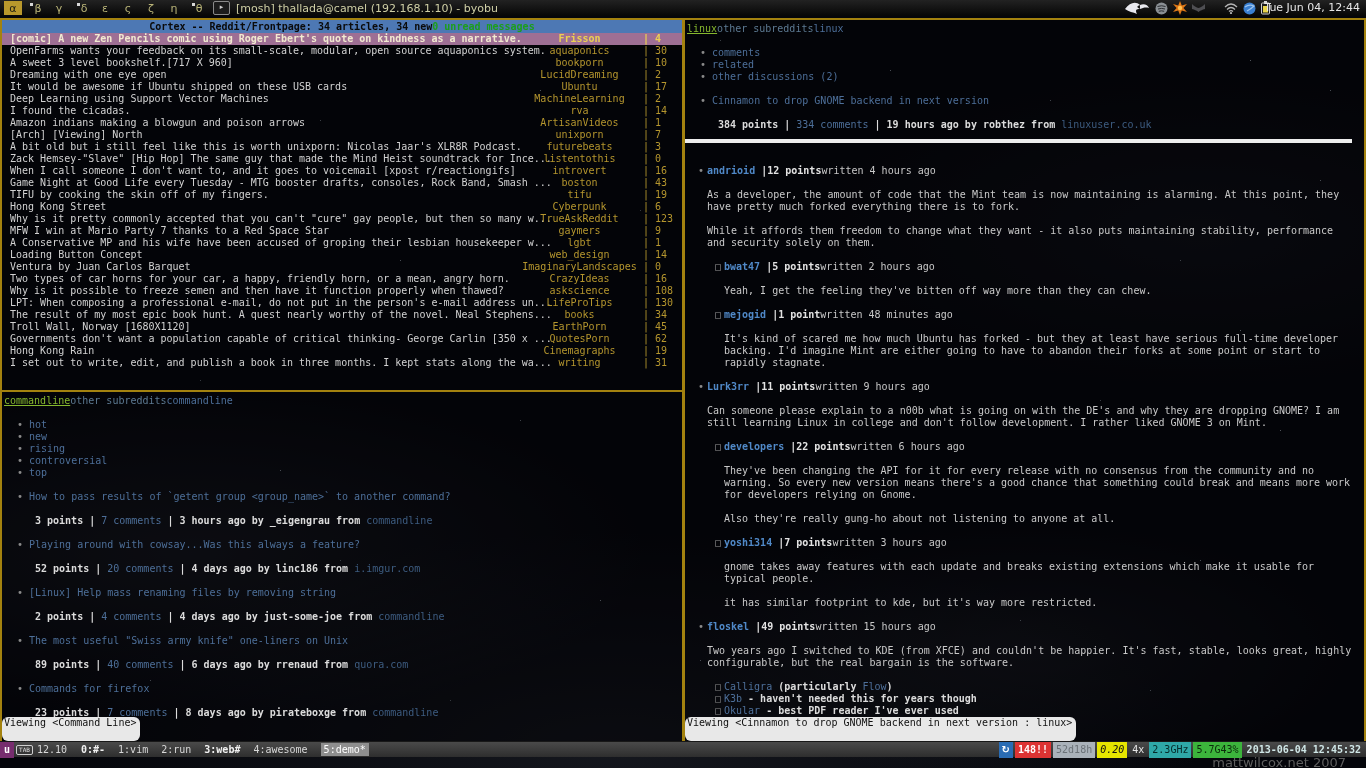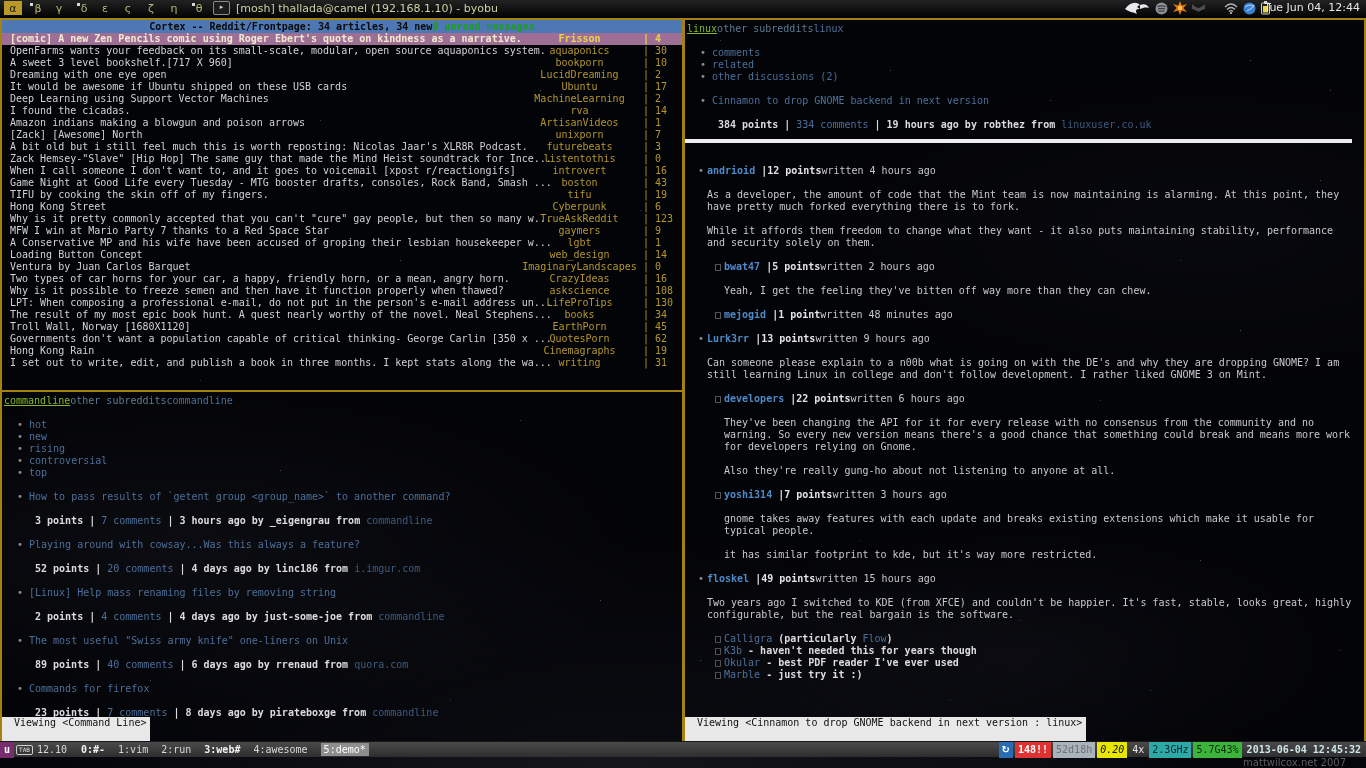--- a/index.html
+++ b/index.html
@@ -89,39 +89,39 @@
   .c-points{color:#e3e3e3;}
   .c-when{color:#c8c8c8;}
   .c-para{line-height:12px;margin:0 8px 12px 22px;color:#c9c9c9;}
   .comment.lvl1 .c-para{margin-left:39px;}
   .c-li{position:relative;height:12px;line-height:12px;padding-left:39px;white-space:nowrap;}
   .c-li .c-bullet{left:30px;}
   .c-link{color:#4d6f99;}
   .c-pl{color:#dcdcdc;font-weight:bold;}
 
   .viewing{position:absolute;left:0;bottom:0;display:inline-block;height:24px;line-height:12px;
-    background:#e8e8e8;color:#101010;padding:0 4px 0 12px;white-space:nowrap;}
+    background:#e8e8e8;color:#101010;padding:0 4px 0 2px;white-space:nowrap;border-radius:6px;}
 
   
   .taskbar{position:absolute;left:0;top:741px;width:1366px;height:16px;
     background:linear-gradient(#4a4a4a,#2e2e2e);border-top:1px solid #181818;box-sizing:border-box;
     font-size:10px;color:#d8d8d8;display:flex;align-items:center;white-space:nowrap;}
   .bb-logo{background:#772d6e;color:#fff;font-weight:bold;padding:0 4px;height:16px;line-height:15px;display:inline-block;}
   .bb-tab{border:1px solid #cfcfcf;border-radius:2px;color:#e0e0e0;font-size:6px;line-height:8px;
     padding:0 2px;margin:0 4px 0 2px;display:inline-block;}
   .bb-ver{margin-right:14px;}
   .bb-wins .bwin{margin-right:13px;}
   .bb-wins .bwin.b{font-weight:bold;color:#f0f0f0;}
   .bb-wins .bwin.cur{background:#8e8e8e;color:#fff;padding:1px 3px;margin-right:0;}
   .bb-right{position:absolute;right:2px;top:0;height:16px;display:flex;align-items:center;}
   .seg{display:inline-block;height:16px;line-height:16px;padding:0 3px;margin-left:2px;}
   .seg-upd{font-family:"DejaVu Sans",sans-serif;color:#fff;font-weight:bold;}
 
   .credit{position:absolute;right:20px;top:757px;height:11px;line-height:11px;
-    font-family:"DejaVu Sans","Liberation Sans",sans-serif;font-size:10px;color:#5f5f5f;}
+    font-family:"DejaVu Sans","Liberation Sans",sans-serif;font-size:13px;color:#5f5f5f;}
 </style>
 </head>
 <body>
 
 <div class="stars"></div>
 
 <div class="topbar">
   <div class="tags">
       <span class="tag sel">α</span>
       <span class="tag"><i class="tagmark"></i>β</span>
@@ -221,26 +221,26 @@
         <span class="a-title">I found the cicadas.</span>
         <span class="a-sub">rva</span>
         <span class="a-cnt">| 14</span>
       </div>
       <div class="art">
         <span class="a-title">Amazon indians making a blowgun and poison arrows</span>
         <span class="a-sub">ArtisanVideos</span>
         <span class="a-cnt">| 1</span>
       </div>
       <div class="art">
-        <span class="a-title">[Zack] [Awesome] North</span>
+        <span class="a-title">[Arch] [Viewing] North</span>
         <span class="a-sub">unixporn</span>
         <span class="a-cnt">| 7</span>
       </div>
       <div class="art">
-        <span class="a-title">A bit old but i still feel much this is worth reposting: Nicolas Jaar's XLR8R Podcast.</span>
+        <span class="a-title">A bit old but i still feel like this is worth unixporn: Nicolas Jaar's XLR8R Podcast.</span>
         <span class="a-sub">futurebeats</span>
         <span class="a-cnt">| 3</span>
       </div>
       <div class="art">
         <span class="a-title">Zack Hemsey-"Slave" [Hip Hop] The same guy that made the Mind Heist soundtrack for Ince...</span>
         <span class="a-sub">listentothis</span>
         <span class="a-cnt">| 0</span>
       </div>
       <div class="art">
         <span class="a-title">When I call someone I don't want to, and it goes to voicemail [xpost r/reactiongifs]</span>
@@ -374,23 +374,24 @@
           <div class="c-head"><span class="c-bullet">•</span><span class="c-author">andrioid</span><b class="c-points"> |12 points</b><span class="c-when">written 4 hours ago</span></div>
           <div class="c-para">As a developer, the amount of code that the Mint team is now maintaining is alarming. At this point, they have pretty much forked everything there is to fork.</div>
           <div class="c-para">While it affords them freedom to change what they want - it also puts maintaining stability, performance and security solely on them.</div>
         </div>
         <div class="comment lvl1">
           <div class="c-head"><span class="c-bullet">□</span><span class="c-author">bwat47</span><b class="c-points"> |5 points</b><span class="c-when">written 2 hours ago</span></div>
           <div class="c-para">Yeah, I get the feeling they've bitten off way more than they can chew.</div>
         </div>
         <div class="comment lvl1">
           <div class="c-head"><span class="c-bullet">□</span><span class="c-author">mejogid</span><b class="c-points"> |1 point</b><span class="c-when">written 48 minutes ago</span></div>
+          <div class="c-para">It's kind of scared me how much Ubuntu has forked - but they at least have serious full-time developer backing. I'd imagine Mint are either going to have to abandon their forks at some point or start to rapidly stagnate.</div>
         </div>
         <div class="comment lvl0">
-          <div class="c-head"><span class="c-bullet">•</span><span class="c-author">Lurk3rr</span><b class="c-points"> |13 points</b><span class="c-when">written 9 hours ago</span></div>
+          <div class="c-head"><span class="c-bullet">•</span><span class="c-author">Lurk3rr</span><b class="c-points"> |11 points</b><span class="c-when">written 9 hours ago</span></div>
           <div class="c-para">Can someone please explain to a n00b what is going on with the DE's and why they are dropping GNOME? I am still learning Linux in college and don't follow development. I rather liked GNOME 3 on Mint.</div>
         </div>
         <div class="comment lvl1">
           <div class="c-head"><span class="c-bullet">□</span><span class="c-author">developers</span><b class="c-points"> |22 points</b><span class="c-when">written 6 hours ago</span></div>
           <div class="c-para">They've been changing the API for it for every release with no consensus from the community and no warning. So every new version means there's a good chance that something could break and means more work for developers relying on Gnome.</div>
           <div class="c-para">Also they're really gung-ho about not listening to anyone at all.</div>
         </div>
         <div class="comment lvl1">
           <div class="c-head"><span class="c-bullet">□</span><span class="c-author">yoshi314</span><b class="c-points"> |7 points</b><span class="c-when">written 3 hours ago</span></div>
           <div class="c-para">gnome takes away features with each update and breaks existing extensions which make it usable for typical people.</div>

